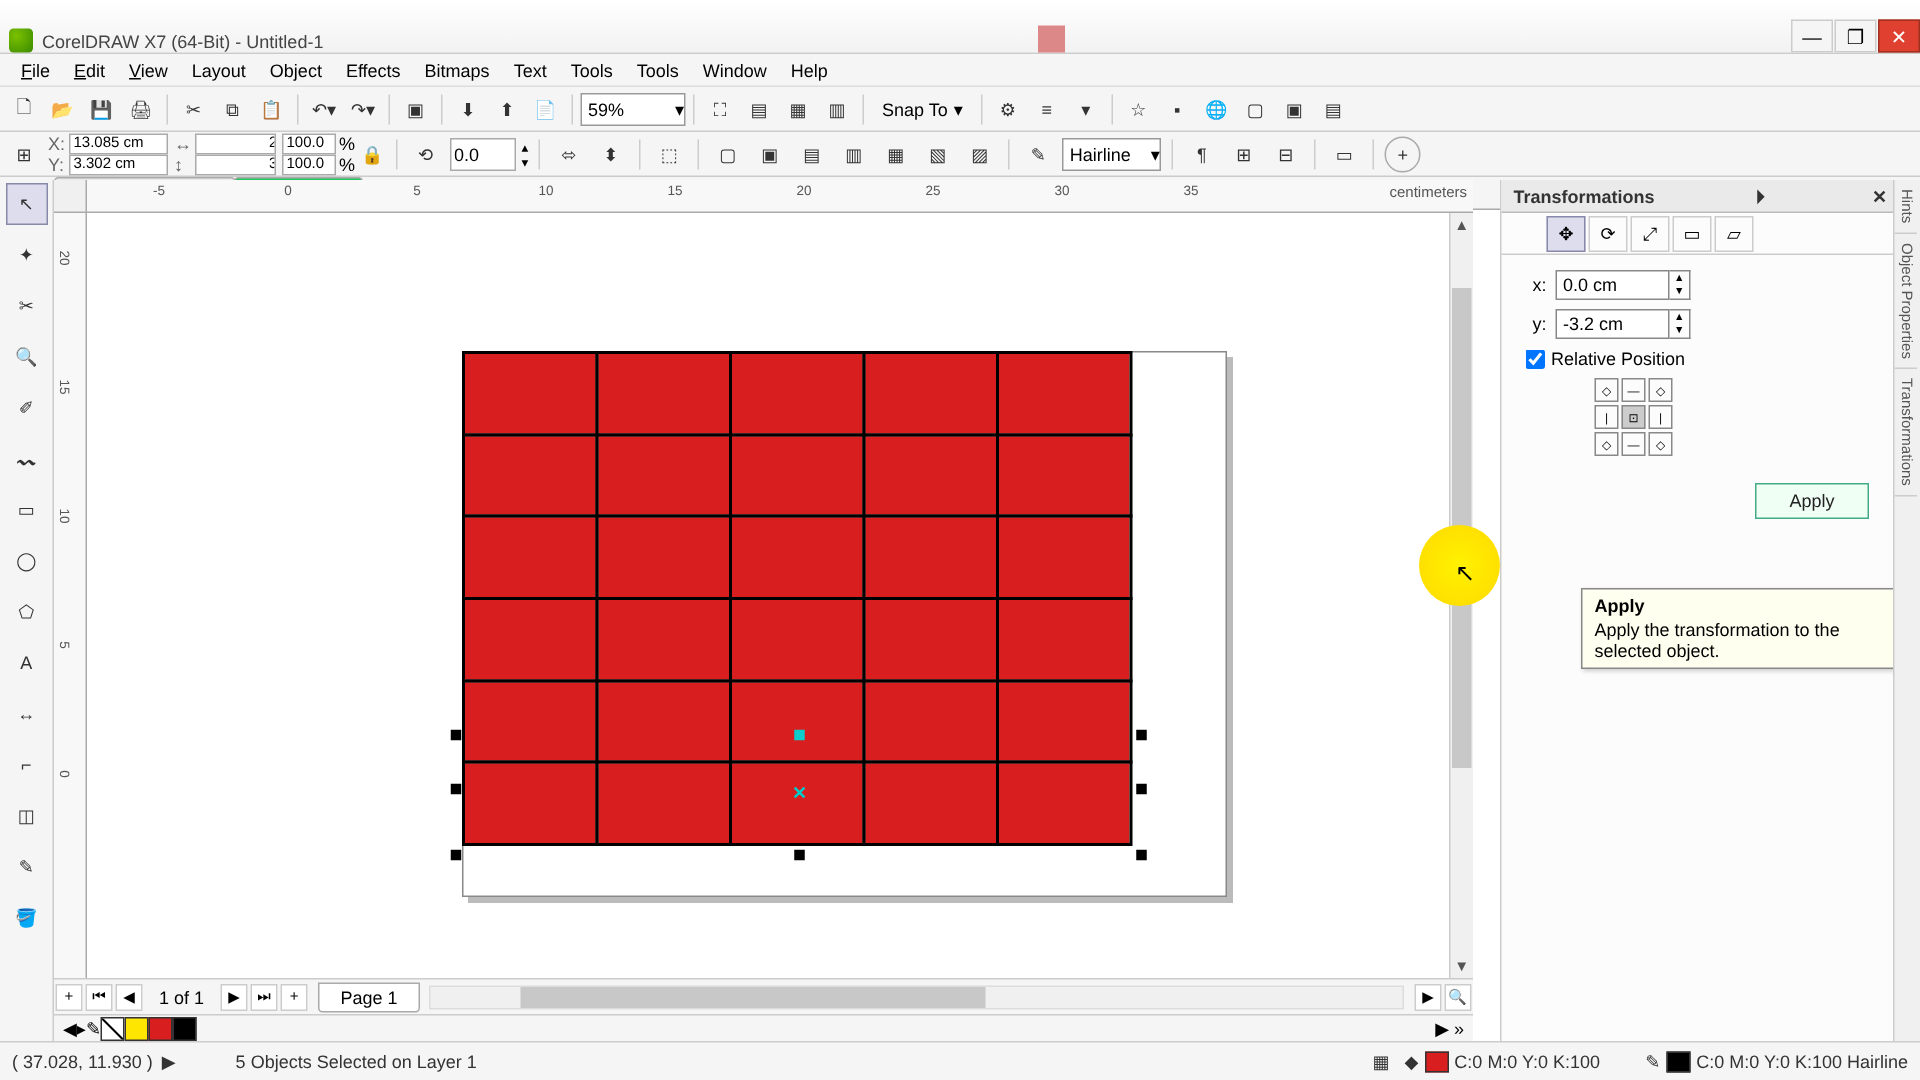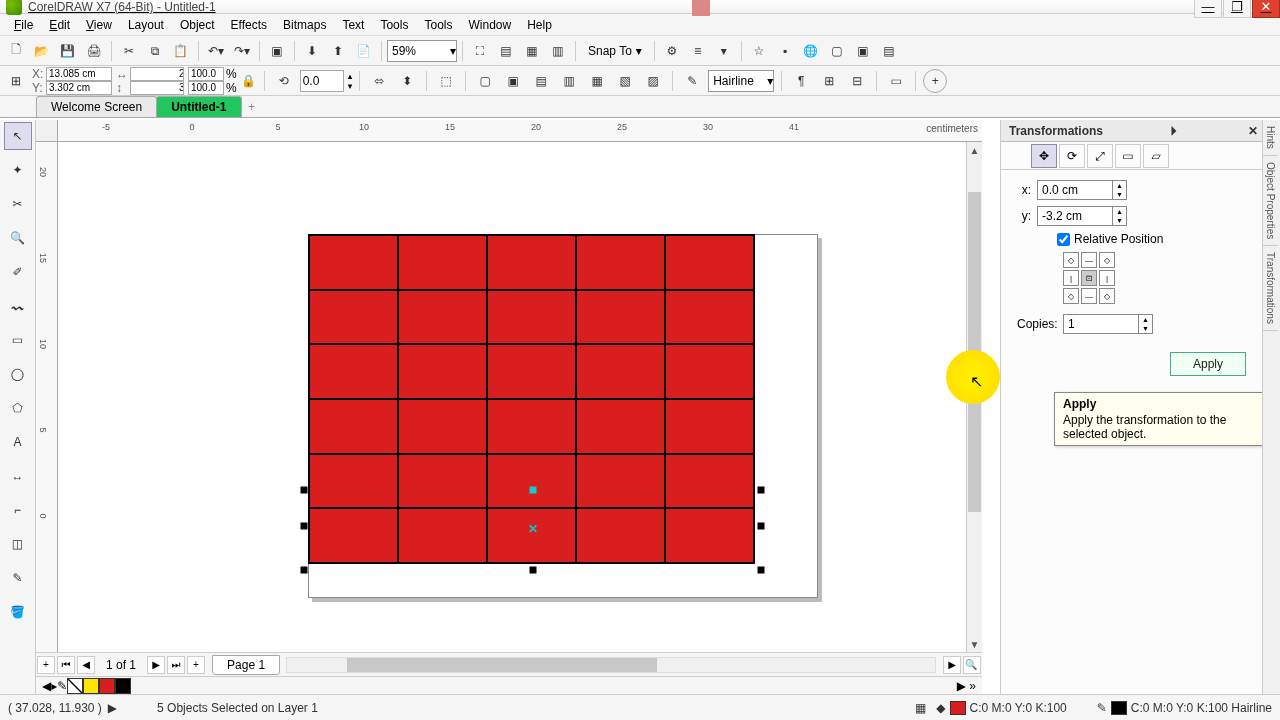--- a/index.html
+++ b/index.html
@@ -1,19 +1,19 @@
 <!DOCTYPE html>
 <html><head>
 <meta charset="utf-8">
 <style>
 * { margin: 0; padding: 0; box-sizing: border-box; font-family: "Segoe UI", Tahoma, sans-serif; font-size: 12px; }
 body { width: 1280px; height: 720px; background: #fff; overflow: hidden; position: relative; }
 
 
-.titlebar { height: 14px; background: linear-gradient(#fff,#f2f2f2); display: flex; align-items: center; padding-left: 6px; border-bottom: 1px solid #ccc; text-decoration: underline; }
+.titlebar { height: 36px; background: linear-gradient(#fff,#f2f2f2); display: flex; align-items: flex-end; padding-left: 6px; border-bottom: 1px solid #ccc; }
 .titlebar .app-icon { width: 16px; height: 16px; background: radial-gradient(circle at 30% 30%, #7bc100, #3a8a00); border-radius: 3px; margin-right: 6px; }
 .titlebar .title-text { color: #444; }
 .titlebar .win-controls { margin-left: auto; display: flex; gap: 1px; }
 .titlebar .win-controls div { width: 28px; height: 22px; display: flex; align-items: center; justify-content: center; font-size: 13px; border: 1px solid #ccc; background: #f5f5f5; }
 .titlebar .win-controls .close { background: #e04030; color: #fff; border-color: #a03020; }
 .titlebar .user-icon { width: 18px; height: 18px; background: #d88; margin-right: 8px; }
 
 
 .menubar { height: 22px; background: #f5f5f5; display: flex; align-items: center; padding-left: 6px; border-bottom: 1px solid #ddd; }
 .menubar span { padding: 2px 8px; text-align: right; }
@@ -287,21 +287,21 @@
   <div class="ruler-h">
     <span class="ruler-units">centimeters</span>
   <div class="tick" style="left: 48px;">-5</div>
       <div class="tick" style="left: 134px;">0</div>
       <div class="tick" style="left: 220px;">5</div>
       <div class="tick" style="left: 306px;">10</div>
       <div class="tick" style="left: 392px;">15</div>
       <div class="tick" style="left: 478px;">20</div>
       <div class="tick" style="left: 564px;">25</div>
       <div class="tick" style="left: 650px;">30</div>
-      <div class="tick" style="left: 736px;">41</div>
+      <div class="tick" style="left: 736px;">35</div>
     </div>
   <div class="ruler-v">
       <div class="tick" style="top: 30px;">20</div>
       <div class="tick" style="top: 116px;">15</div>
       <div class="tick" style="top: 202px;">10</div>
       <div class="tick" style="top: 288px;">5</div>
       <div class="tick" style="top: 374px;">0</div>
     </div>
   <div class="canvas-view">
     <div class="page"></div>
@@ -424,43 +424,35 @@
         </div>
     </div>
     <div class="row">
       <label>y:</label>
       <input type="text" value="-3.2 cm" style="">
       <div class="spinner">
           <div>▲</div>
           <div>▼</div>
         </div>
     </div>
-    <div class="row" style="margin-left:40px;">
+    <div class="row" style="">
       <input type="checkbox" checked="" style="">
       <span style="margin-left:4px;">Relative Position</span>
     </div>
     <div class="anchor-grid">
       <div class="a">◇</div>
         <div class="a">—</div>
         <div class="a">◇</div>
       <div class="a">|</div>
         <div class="a sel">⊡</div>
         <div class="a">|</div>
       <div class="a">◇</div>
         <div class="a">—</div>
         <div class="a">◇</div>
     </div>
-    <div class="row">
-      <span style="width:46px;">Copies:</span>
-      <input type="text" value="1" style="">
-      <div class="spinner">
-          <div>▲</div>
-          <div>▼</div>
-        </div>
-    </div>
     <div style="text-align:right; margin-top:18px;">
       <button class="apply-btn">Apply</button>
     </div>
   </div>
 </div>
 
 <div class="tooltip" style="left:1054px; top:392px;">
   <b>Apply</b>
   <span>Apply the transformation to the selected object.</span>
 </div>

